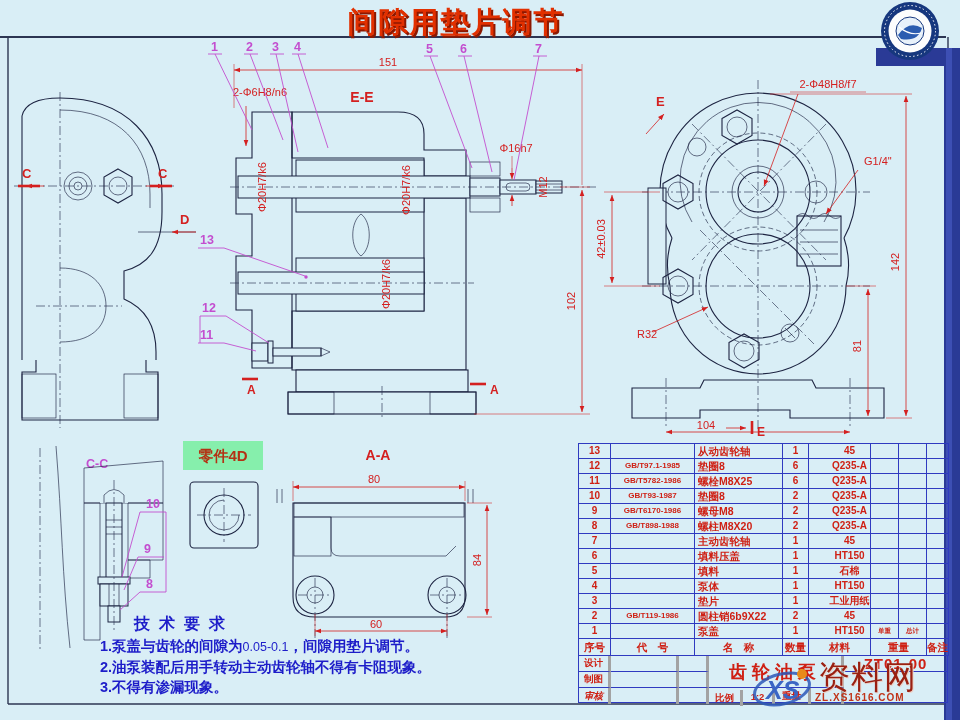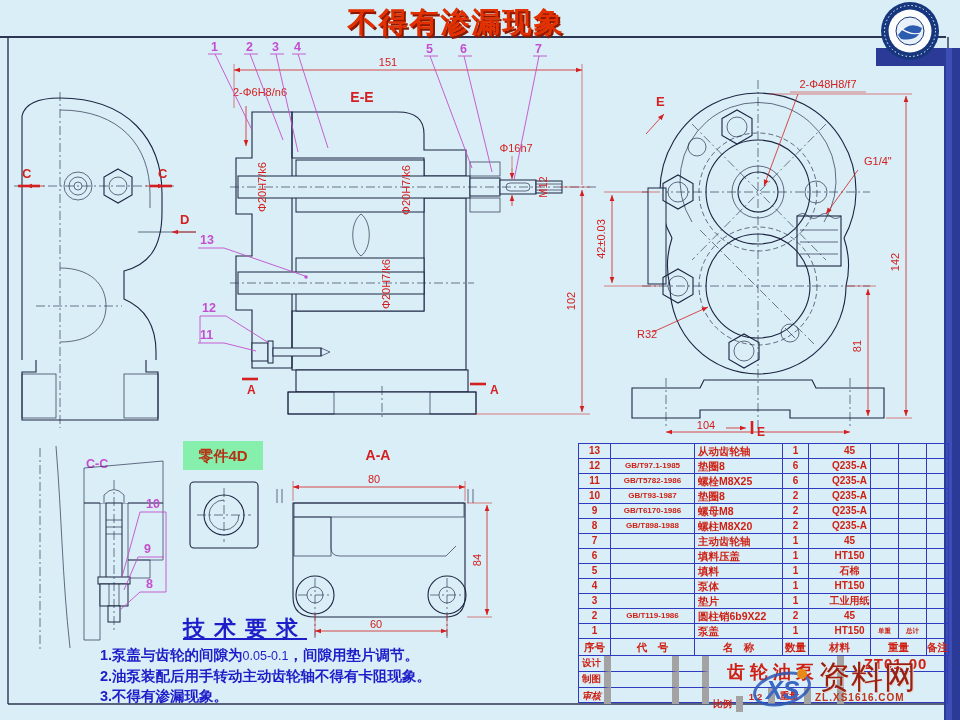--- a/index.html
+++ b/index.html
@@ -5,41 +5,41 @@
   html,body{margin:0;padding:0;}
   .sheet{position:relative;width:960px;height:720px;background:#d9eef6;overflow:hidden;
          font-family:"Liberation Sans","DejaVu Sans",sans-serif;}
   .abs{position:absolute;}
   svg text{font-family:"Liberation Sans","DejaVu Sans",sans-serif;}
   
   .main-title{left:0;top:3px;width:912px;text-align:center;font-size:29px;font-weight:bold;
     color:#e23000;letter-spacing:2px;text-shadow:2px 2px 0 #8c1800;}
   
   .tech{left:100px;top:614px;width:470px;color:#1d1dc9;z-index:5;}
-  .tech-h{margin-left:83px;font-size:22px;font-weight:bold;letter-spacing:9px;text-decoration:underline;}
+  .tech-h{margin-left:34px;font-size:16px;font-weight:bold;letter-spacing:9px;}
   .tech-line{font-size:14.5px;font-weight:bold;margin-top:2px;line-height:18px;}
   .tech-val{font-size:12.5px;font-weight:normal;}
   
   .p4d{left:183px;top:441px;width:80px;height:29px;background:#86efac;color:#b43214;
     font-size:15px;font-weight:bold;text-align:center;line-height:29px;z-index:5;}
   
   .bom{left:578px;top:443px;width:370px;border-collapse:collapse;table-layout:fixed;z-index:4;}
   .bom td,.bom th{border:1px solid #2f3ac0;padding:0;height:14px;line-height:14px;overflow:hidden;
     color:#cf2014;font-size:10px;font-weight:bold;white-space:nowrap;}
   .bom .c-no{text-align:center;}
   .bom .c-code{font-size:8px;text-align:center;font-weight:bold;}
   .bom .c-name{font-size:10.5px;padding-left:3px;text-align:left;}
   .bom .c-qty{text-align:center;}
   .bom .c-mat{padding-left:20px;text-align:center;font-size:10px;margin-left:12px;}
   .bom .c-tiny{font-size:6.5px;text-align:center;}
   .bom .hd{font-size:10.5px;text-align:center;height:16px;line-height:16px;}
   
   .tb{left:578px;top:655px;width:370px;height:48px;z-index:4;box-sizing:border-box;border:1.4px solid #2f3ac0;background:transparent;}
   .tb .cell{position:absolute;box-sizing:border-box;color:#cf2014;font-weight:bold;overflow:hidden;
-    border-right:7px solid #a3a3a3;border-bottom:1px solid #2f3ac0;font-size:9.5px;
+    border-right:3px solid #a3a3a3;border-bottom:1px solid #2f3ac0;font-size:9.5px;
     display:flex;align-items:center;justify-content:center;}
   .tb .nb{border-bottom:none;}
   .tb .nr{border-right:none;}
   .tb .big{font-size:18px;letter-spacing:5px;}
   .tb .dno{font-size:15px;letter-spacing:1px;}
   
   .wm{left:752px;top:656px;width:206px;height:58px;z-index:9;}
   .wm-name{position:absolute;left:58px;top:0px;font-size:32px;font-weight:normal;color:#9a2012;
     letter-spacing:1px;text-shadow:1px 1px 0 #ecd2c8;margin-left:8px;}
   .wm-url{position:absolute;left:63px;top:36px;font-size:10px;font-weight:bold;color:#c03318;letter-spacing:1px;}
@@ -404,21 +404,21 @@
   <g>
     <circle cx="910" cy="31" r="29" fill="#16377e"></circle>
     <circle cx="910" cy="31" r="25.5" fill="none" stroke="#ffffff" stroke-width="1" stroke-dasharray="1.5 2.4"></circle>
     <circle cx="910" cy="31" r="21.5" fill="#fdfdfd"></circle>
     <circle cx="910" cy="31" r="14" fill="#e8f1fa" stroke="#16377e" stroke-width="1"></circle>
     <path d="M898,35 Q909,20 922,28 Q918,42 901,39 Z" fill="#2b5cb0"></path>
     <path d="M899,27 Q910,36 921,33" stroke="#ffffff" stroke-width="1.2" fill="none"></path>
   </g>
 </svg>
 
-<div class="abs main-title">不得有渗漏现象</div>
+<div class="abs main-title">间隙用垫片调节</div>
 
 <div class="abs p4d">零件4D</div>
 
 <div class="abs tech">
   <div class="tech-h">技术要求</div>
   <div class="tech-line"><span>1.泵盖与齿轮的间隙为</span><span class="tech-val">0.05-0.1</span><span>，间隙用垫片调节。</span></div>
   <div class="tech-line">2.油泵装配后用手转动主动齿轮轴不得有卡阻现象。</div>
   <div class="tech-line">3.不得有渗漏现象。</div>
 </div>
 
@@ -580,21 +580,21 @@
   <div class="cell" style="left:0;top:0;width:32px;height:16px;">设计</div>
   <div class="cell" style="left:0;top:16px;width:32px;height:16px;">制图</div>
   <div class="cell nb" style="left:0;top:32px;width:32px;height:16px;font-style:italic;">审核</div>
   <div class="cell" style="left:32px;top:0;width:68px;height:16px;"></div>
   <div class="cell" style="left:32px;top:16px;width:68px;height:16px;"></div>
   <div class="cell nb" style="left:32px;top:32px;width:68px;height:16px;"></div>
   <div class="cell" style="left:100px;top:0;width:30px;height:16px;"></div>
   <div class="cell" style="left:100px;top:16px;width:30px;height:16px;"></div>
   <div class="cell nb" style="left:100px;top:32px;width:30px;height:16px;"></div>
   <div class="cell big" style="left:130px;top:0;width:135px;height:32px;">齿轮油泵</div>
-  <div class="cell nb" style="left:130px;top:40px;width:34px;height:16px;">比例</div>
+  <div class="cell nb" style="left:130px;top:34px;width:34px;height:16px;">比例</div>
   <div class="cell nb" style="left:164px;top:32px;width:32px;height:16px;">1:2</div>
   <div class="cell nb" style="left:196px;top:32px;width:36px;height:16px;">重量</div>
   <div class="cell nb" style="left:232px;top:32px;width:33px;height:16px;"></div>
   <div class="cell dno nr" style="left:265px;top:0;width:103px;height:16px;">ZT01-00</div>
   <div class="cell nr nb" style="left:265px;top:16px;width:103px;height:32px;"></div>
 </div>
 
 <div class="abs wm">
   <svg width="60" height="58" viewBox="0 0 60 58">
     <ellipse cx="30" cy="33" rx="28" ry="15" transform="rotate(-14 30 33)" fill="none" stroke="#2b58b8" stroke-width="3" opacity="0.85"></ellipse>

